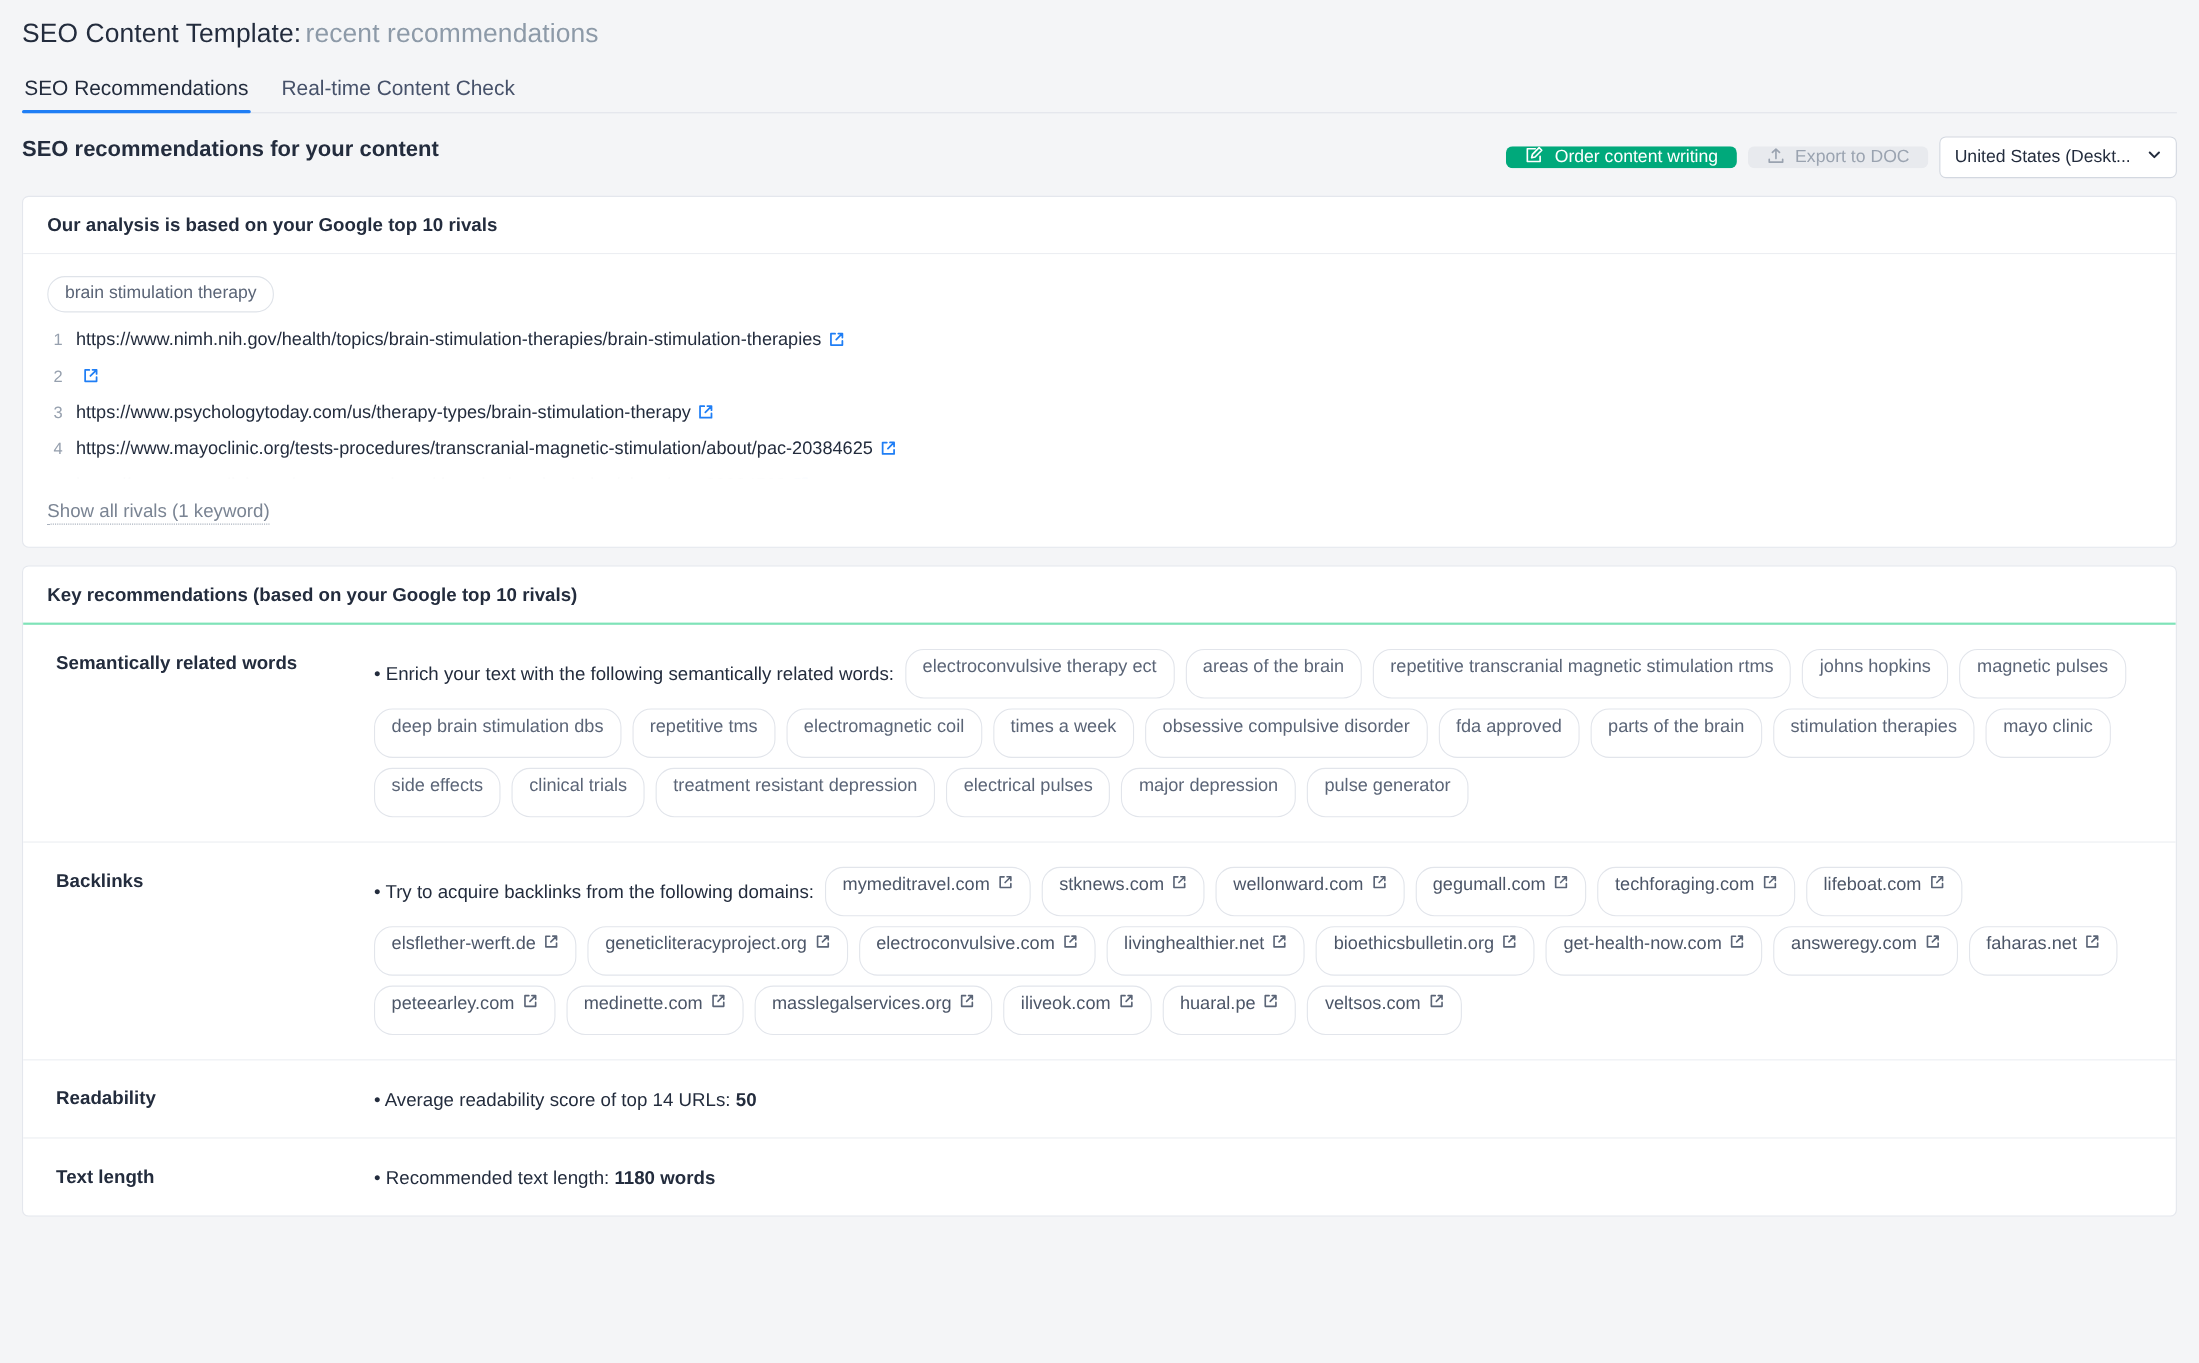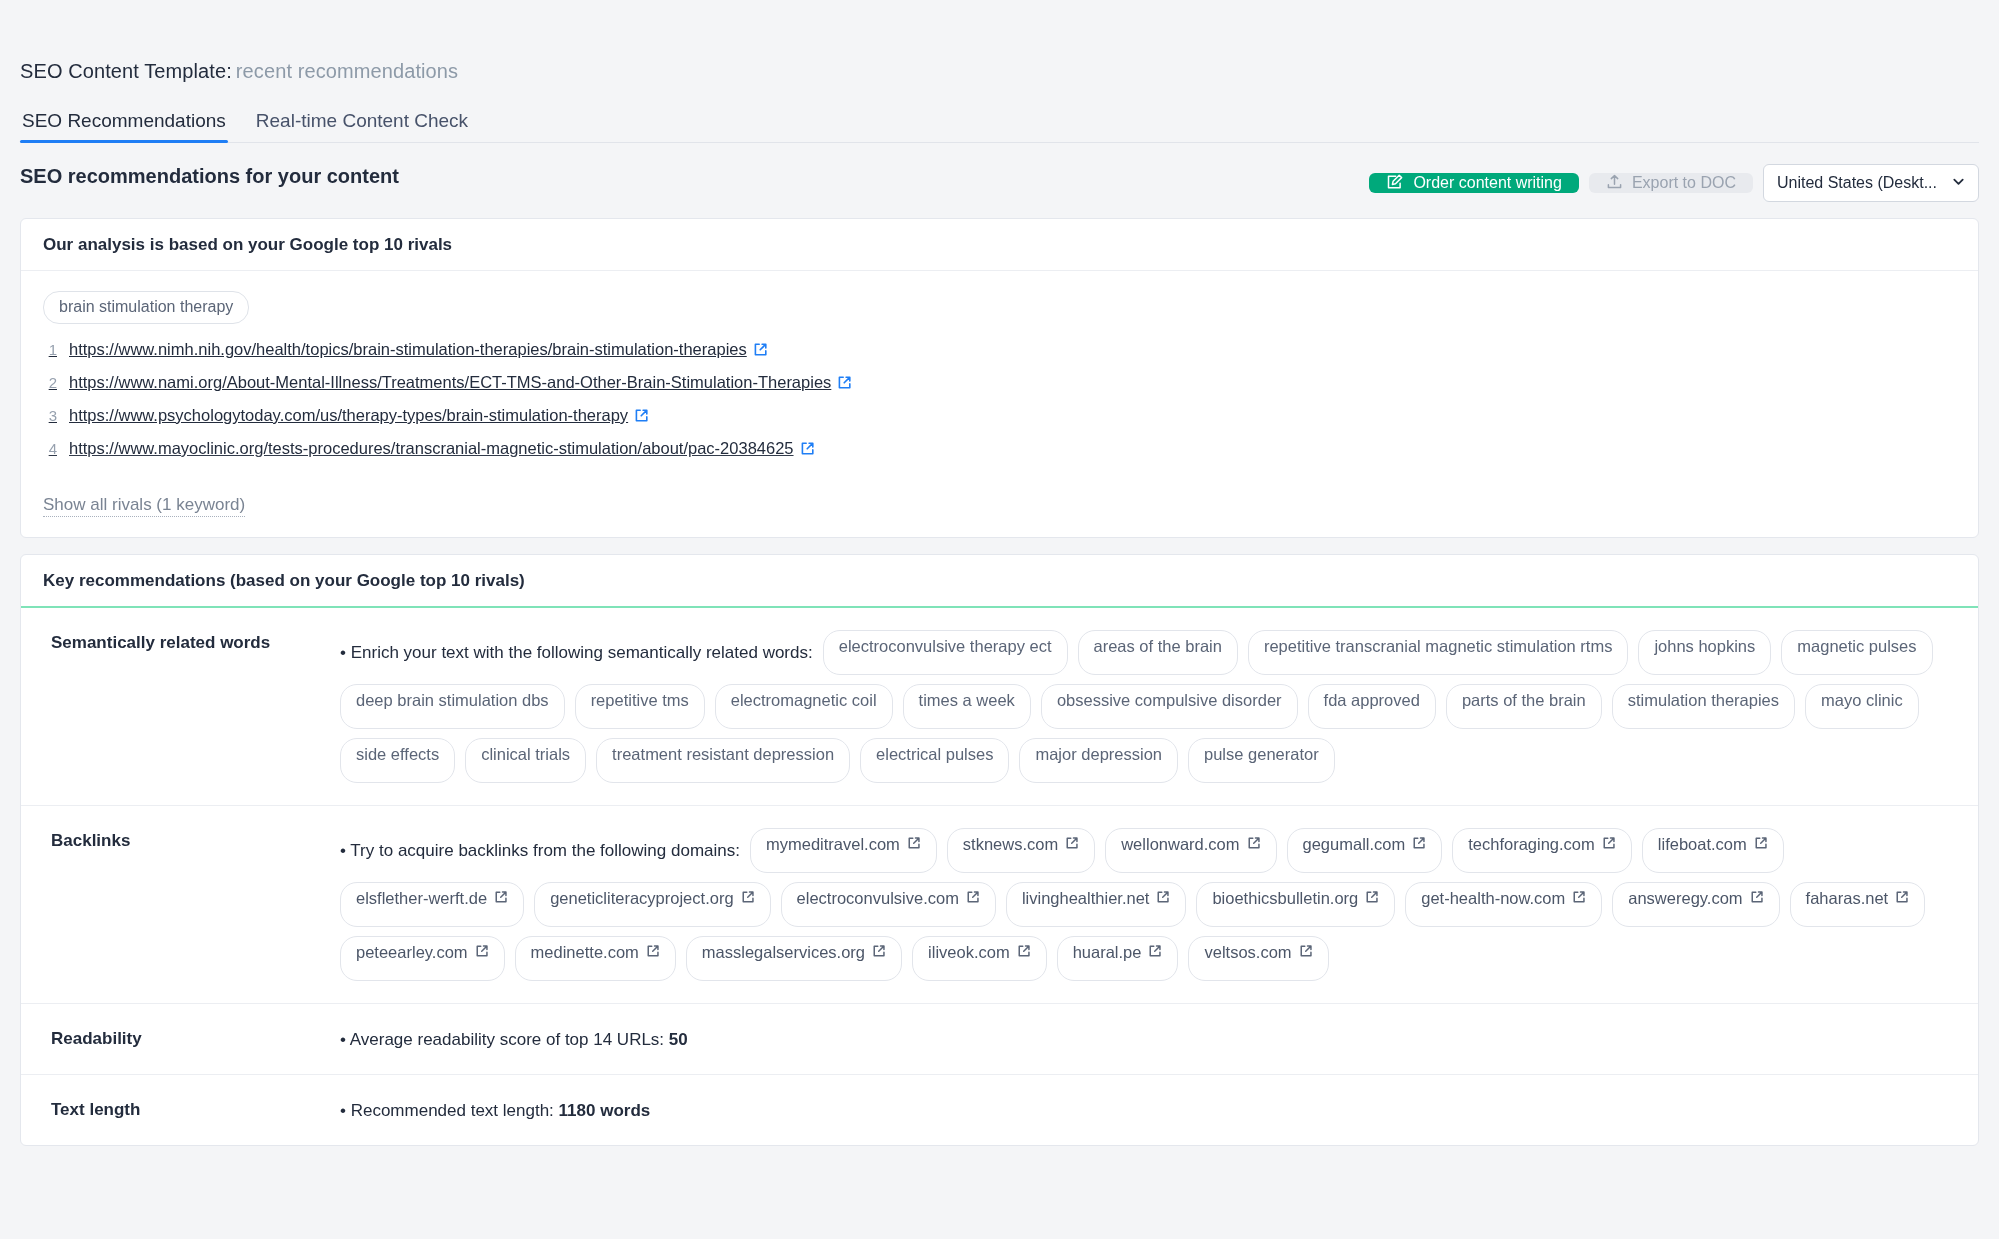--- a/index.html
+++ b/index.html
@@ -8,25 +8,24 @@
     height: 1239px;
     background: #f4f5f7;
     font-family: "Liberation Sans", sans-serif;
     color: #232c3d;
     overflow: hidden;
   }
 
   
   .page-head { padding: 14px 20px 0 20px; }
   .title-row {
-    font-size: 20px;
+    font-size: 24px;
     letter-spacing: .1px;
     line-height: 34px;
     white-space: nowrap;
-    margin-top: 40px;
   }
   .title-main { color: #232c3d; font-weight: 400; }
   .title-sub { color: #8d9aa8; font-weight: 400; margin-left: 4px; }
 
   
   .tabs {
     margin-top: 22px;
     display: flex;
     align-items: flex-end;
     gap: 26px;
@@ -121,21 +120,21 @@
   .card-head {
     padding: 16px 22px 15px 22px;
     font-size: 17px;
     font-weight: bold;
     color: #232c3d;
     border-bottom: 1px solid #eceef2;
   }
   .card-head.accent { border-bottom: 2px solid #7fe3b8; }
 
   
-  .rivals-body { padding: 20px 22px 0 22px; position: relative; text-decoration: underline; }
+  .rivals-body { padding: 20px 22px 0 22px; position: relative; }
   .kw-pill {
     display: inline-block;
     border: 1px solid #dfe3e9;
     border-radius: 16px;
     padding: 6px 15px 7px 15px;
     font-size: 16px;
     color: #5b6577;
     background: #fff;
     cursor: pointer;
   }
@@ -283,21 +282,21 @@
     <div class="url-list">
       <div class="url-row">
         <span class="url-num">1</span>
         <span><span class="url-text">https://www.nimh.nih.gov/health/topics/brain-stimulation-therapies/brain-stimulation-therapies</span><span class="ext"><svg width="15" height="15" viewBox="0 0 15 15" fill="none">
                 <path d="M6.2 2.3H2.4v10.4h10.4V8.9" stroke="#1f7ef5" stroke-width="1.6" stroke-linecap="round" stroke-linejoin="round"></path>
                 <path d="M9.1 2.2h3.7v3.7M12.6 2.4L7.2 7.8" stroke="#1f7ef5" stroke-width="1.6" stroke-linecap="round" stroke-linejoin="round"></path>
               </svg></span></span>
       </div>
       <div class="url-row">
         <span class="url-num">2</span>
-        <span><span class="url-text">https://www.nami.org/About-Mental-Illness/Treatments/ECT-TMS-and-Other-Brain-Stimulation-Therapies</span><span class="ext"><svg width="15" height="15" viewBox="0 0 15 15" fill="none">
+        <span><span class="ext"><svg width="15" height="15" viewBox="0 0 15 15" fill="none">
                 <path d="M6.2 2.3H2.4v10.4h10.4V8.9" stroke="#1f7ef5" stroke-width="1.6" stroke-linecap="round" stroke-linejoin="round"></path>
                 <path d="M9.1 2.2h3.7v3.7M12.6 2.4L7.2 7.8" stroke="#1f7ef5" stroke-width="1.6" stroke-linecap="round" stroke-linejoin="round"></path>
               </svg></span></span>
       </div>
       <div class="url-row">
         <span class="url-num">3</span>
         <span><span class="url-text">https://www.psychologytoday.com/us/therapy-types/brain-stimulation-therapy</span><span class="ext"><svg width="15" height="15" viewBox="0 0 15 15" fill="none">
                 <path d="M6.2 2.3H2.4v10.4h10.4V8.9" stroke="#1f7ef5" stroke-width="1.6" stroke-linecap="round" stroke-linejoin="round"></path>
                 <path d="M9.1 2.2h3.7v3.7M12.6 2.4L7.2 7.8" stroke="#1f7ef5" stroke-width="1.6" stroke-linecap="round" stroke-linejoin="round"></path>
               </svg></span></span>

